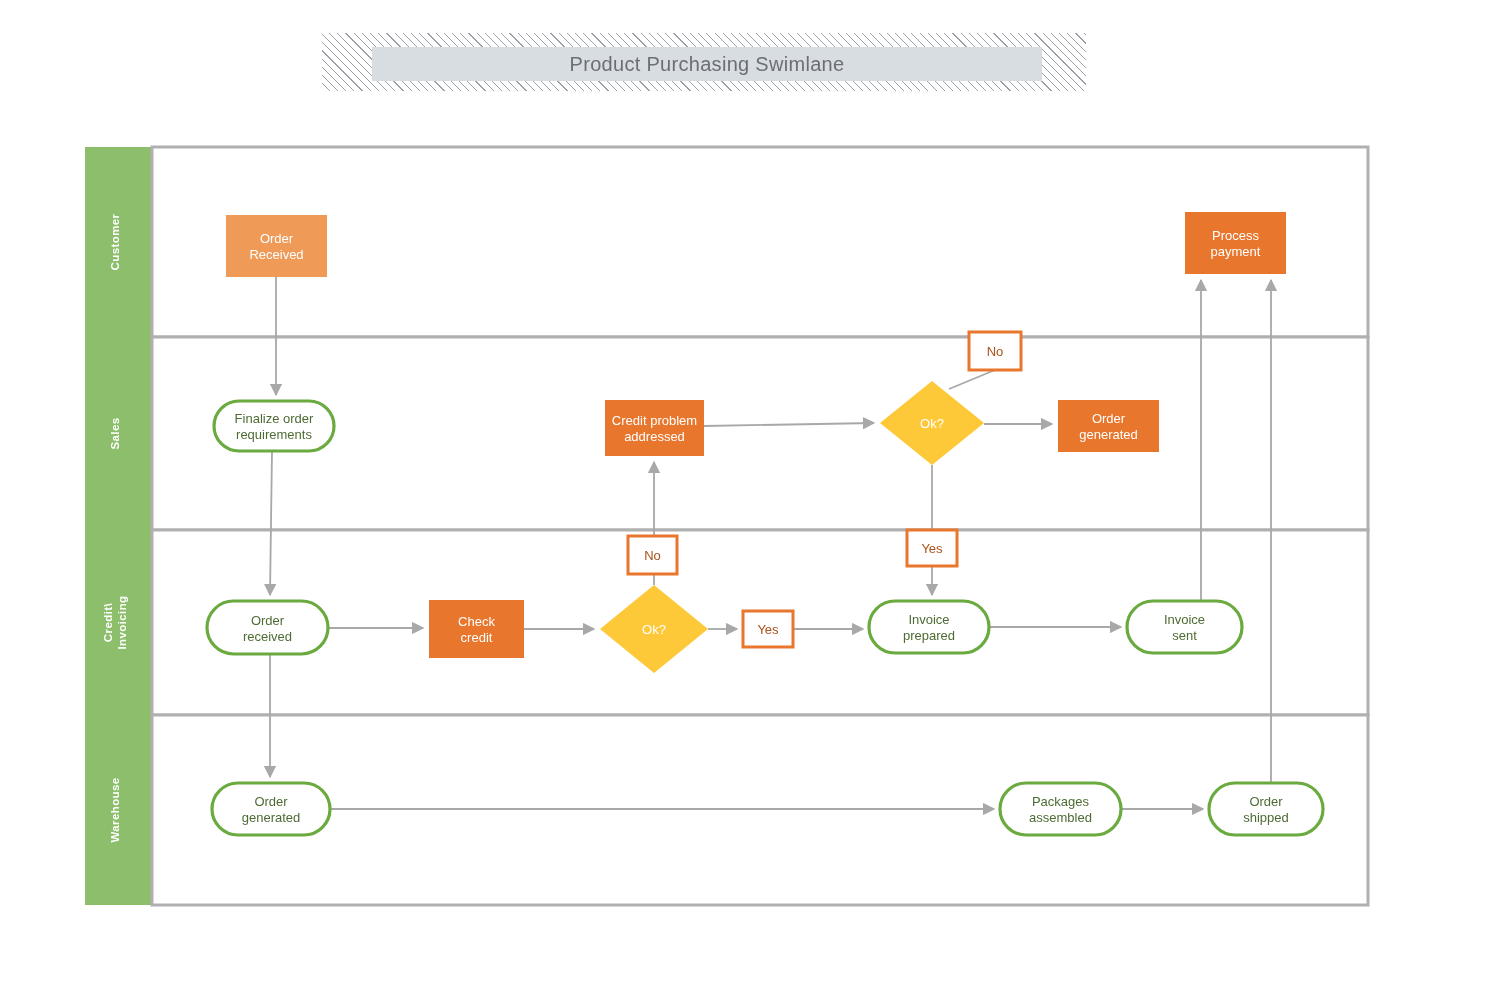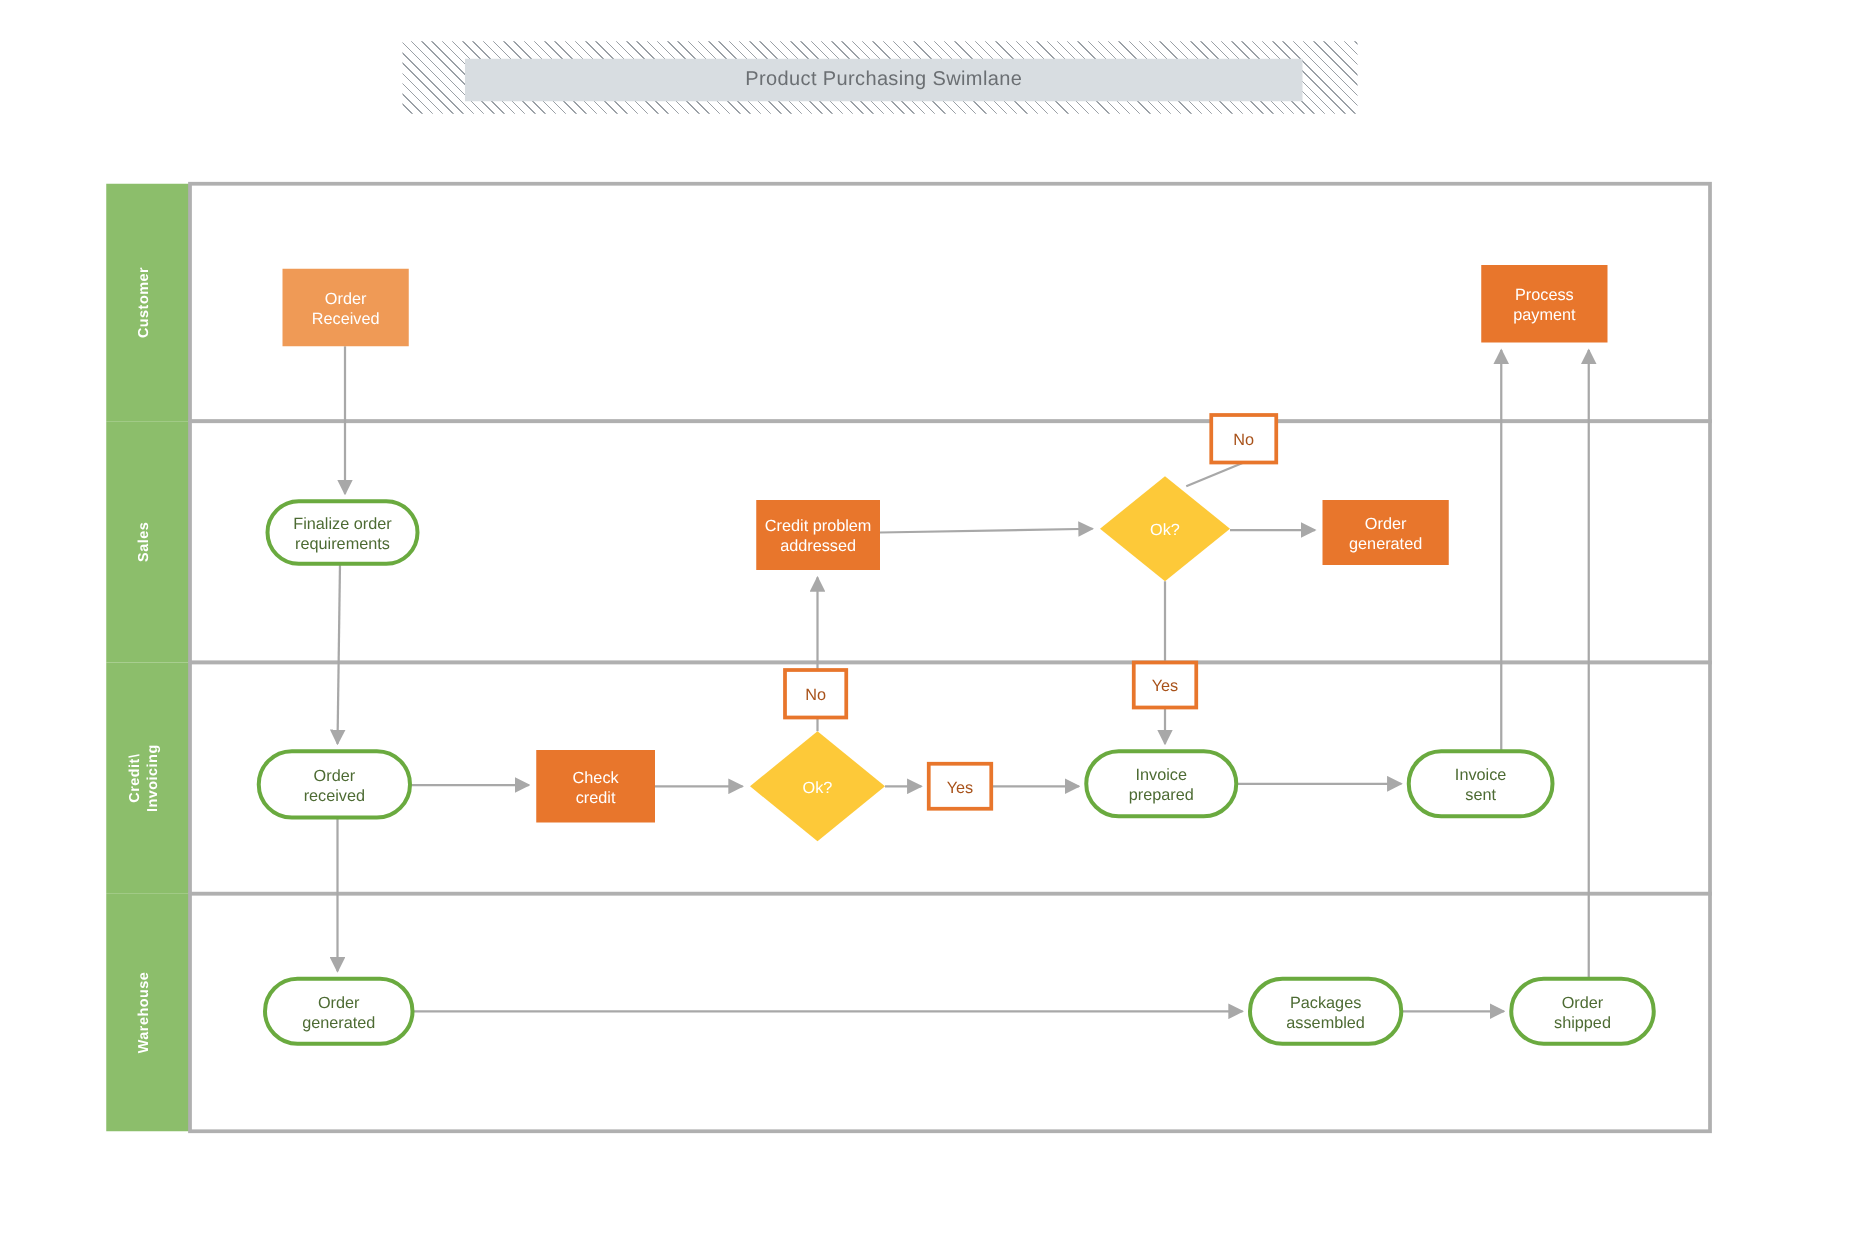--- a/index.html
+++ b/index.html
@@ -42,21 +42,21 @@
     left: 372px;
     top: 47px;
     width: 670px;
     height: 34px;
     background: #d8dde1;
     display: flex;
     align-items: center;
     justify-content: center;
   }
   .title-text {
-    font-size: 16px;
+    font-size: 20px;
     color: #6b6f73;
     letter-spacing: 0.3px;
     font-family: "Liberation Sans", sans-serif;
     white-space: nowrap;
   }
 
   
   #diagram {
     position: absolute;
     left: 0;

